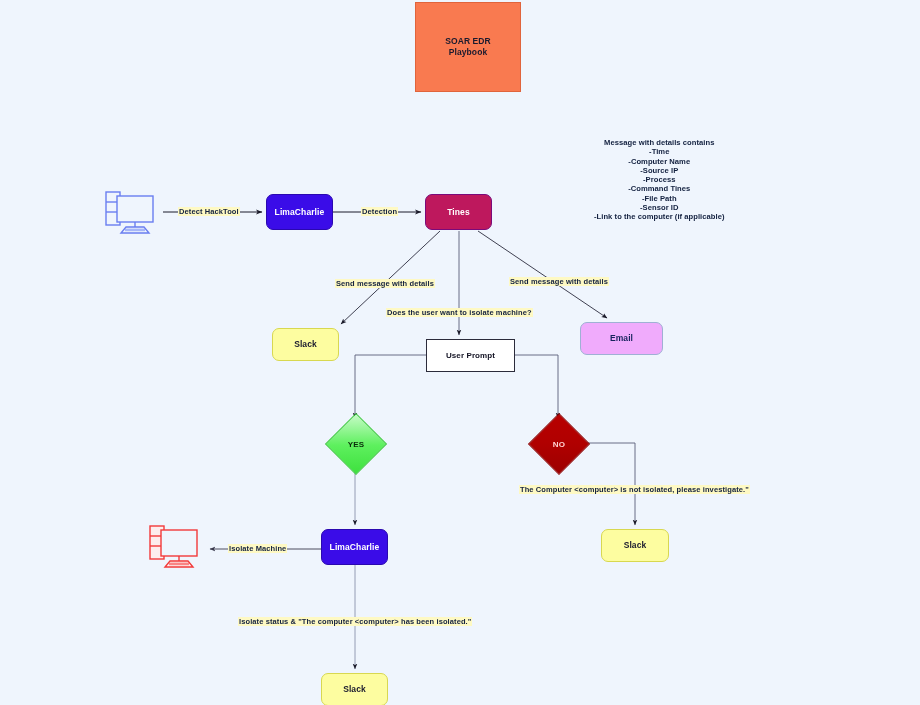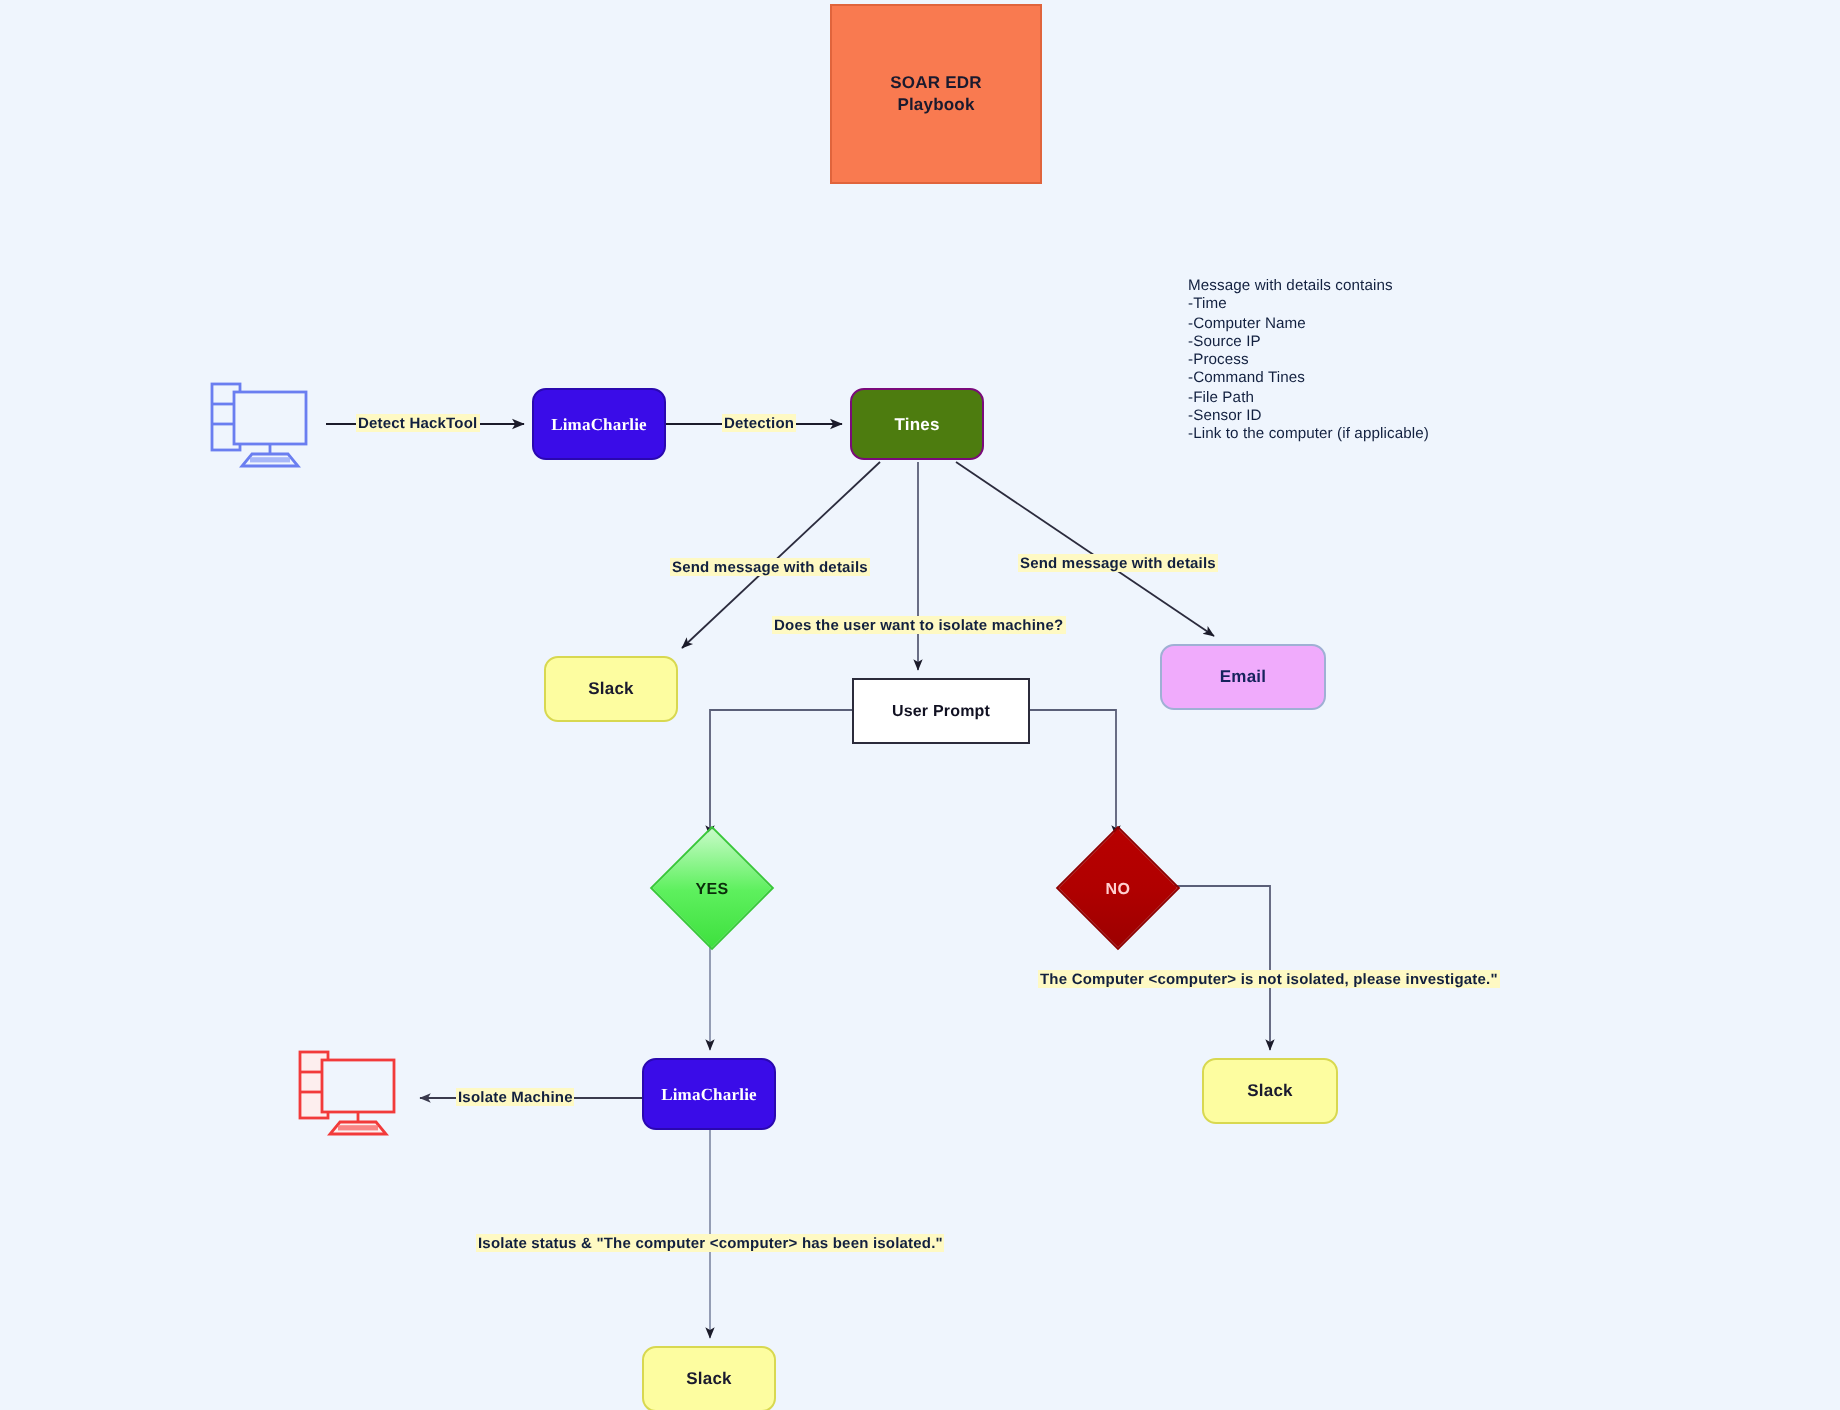--- a/index.html
+++ b/index.html
@@ -48,41 +48,40 @@
     border: 1px solid #e0643c;
     color: #1a1a2e;
     font-size: 8.5px;
   }
   
   .node-lima {
     background: #3a0ce8;
     border: 1px solid #2a08b0;
     border-radius: 7px;
     color: #ffffff;
-    font-family: Liberation Serif, serif;
   }
   #node-lima-1 {
     left: 266px;
     top: 194px;
     width: 67px;
     height: 36px;
   }
   #node-lima-2 {
     left: 321px;
     top: 529px;
     width: 67px;
     height: 36px;
   }
   
   .node-tines {
     left: 425px;
     top: 194px;
     width: 67px;
     height: 36px;
-    background: #4d7c0f;
+    background: #be185d;
     border: 1px solid #7a0a7a;
     border-radius: 7px;
     color: #ffffff;
     justify-content: center;
   }
   
   .node-slack {
     background: #fdfda0;
     border: 1px solid #d8d850;
     border-radius: 7px;
@@ -175,25 +174,26 @@
     letter-spacing: 0.1px;
     background: #fef9c3;
     padding: 0 1px;
   }
   
   .note {
     position: absolute;
     left: 594px;
     top: 138px;
     font-size: 7.6px;
-    font-weight: normal;
+    font-weight: bold;
     color: #12203f;
     line-height: 9.3px;
     letter-spacing: 0.05px;
     white-space: nowrap;
+    text-align: center;
   }
   .note .nline { display: block; }
   
   .computer-icon {
     position: absolute;
   }
   #computer-blue { left: 104px; top: 190px; }
   #computer-red  { left: 148px; top: 524px; }
 </style>
 </head>

